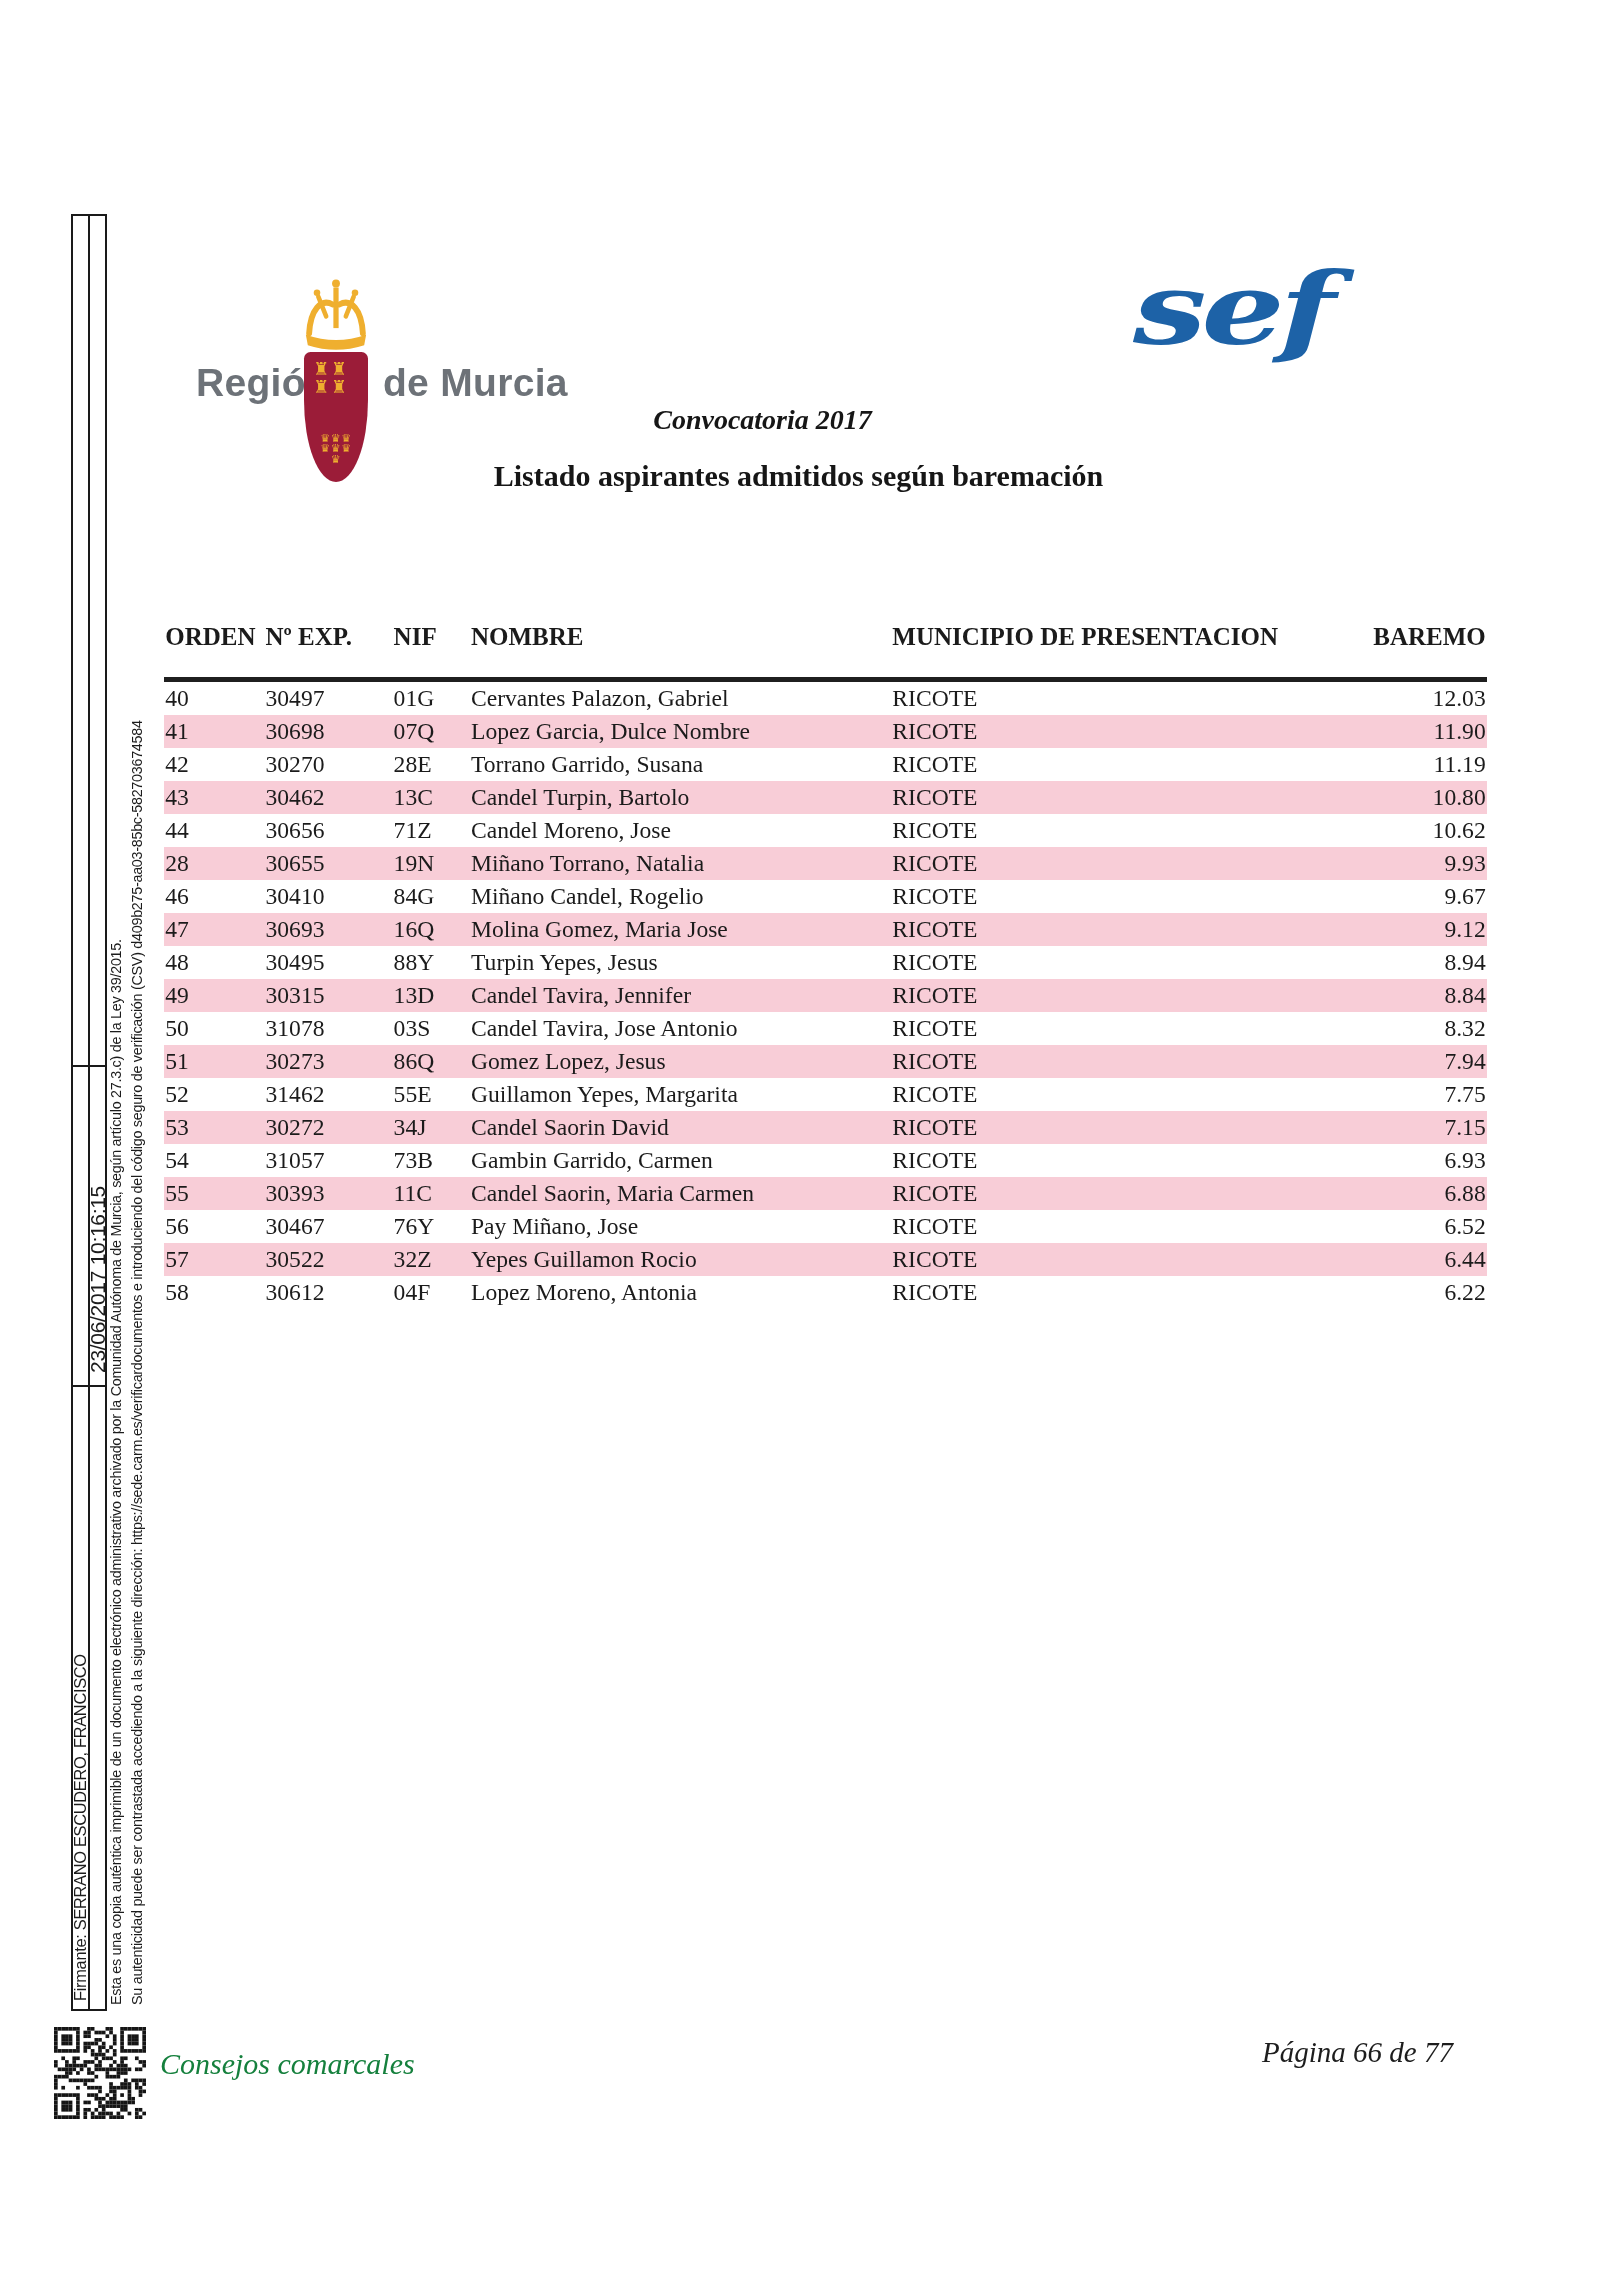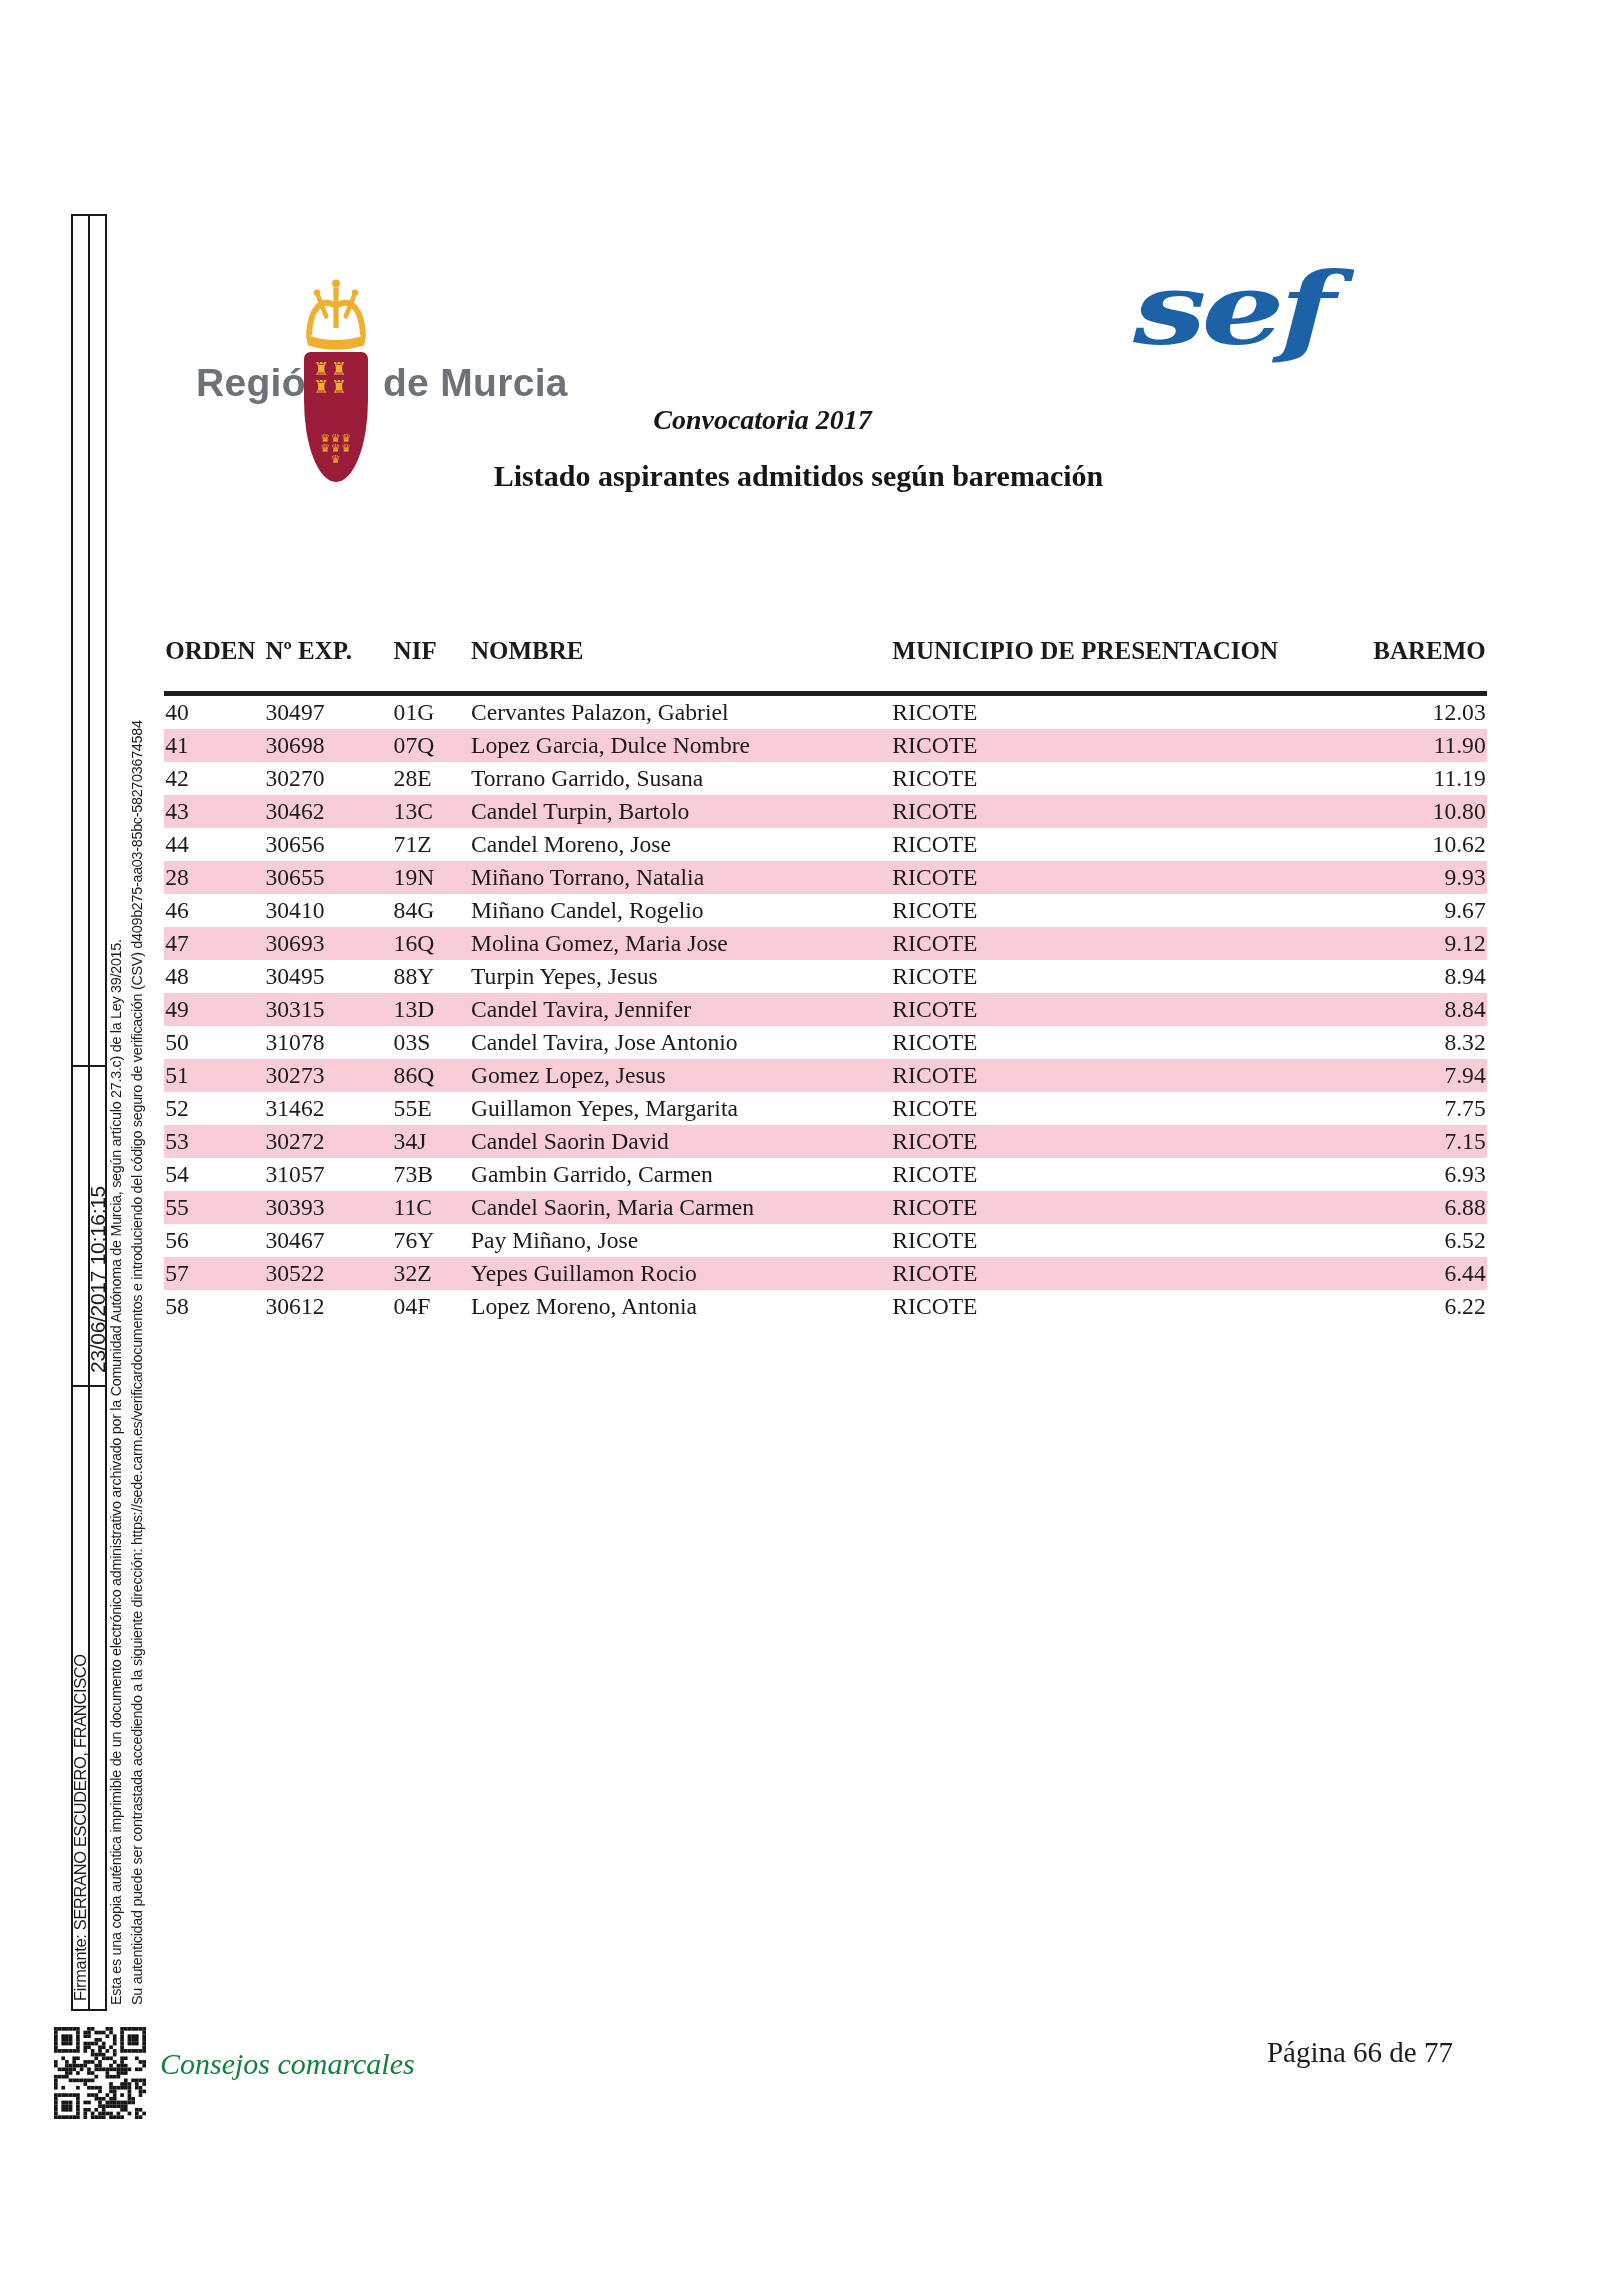--- a/index.html
+++ b/index.html
@@ -44,36 +44,36 @@
     letter-spacing:-3.9px;transform:scaleX(1.32);transform-origin:0 0;}
   
   .t-conv{position:absolute;left:0;top:404px;width:1525px;text-align:center;
     font-size:28px;font-weight:bold;font-style:italic;color:#161616;}
   .t-main{position:absolute;left:0;top:459px;width:1597px;text-align:center;
     font-size:30px;font-weight:bold;color:#161616;}
   .t-sub{position:absolute;left:0;top:531px;width:1604px;text-align:center;
     font-size:29px;color:#1b1b1b;}
   
   .table{position:absolute;left:164px;top:623px;width:1323px;}
-  .thead{display:flex;height:54px;font-weight:bold;font-size:25px;align-items:flex-start;margin-top:14px;}
+  .thead{display:flex;height:54px;font-weight:bold;font-size:25px;align-items:flex-start;}
   .hrule{height:5.2px;background:#1f1f1f;}
   .row{display:flex;align-items:center;height:33px;font-size:23.6px;}
   .row.pink{background:var(--pink,#f8cdd7);}
   .c{box-sizing:border-box;overflow:hidden;white-space:nowrap;}
   .c.orden{width:95px;padding-left:1.3px;}
   .c.exp{width:115px;padding-left:6.5px;}
   .c.nif{width:95px;padding-left:19.6px;}
   .c.nombre{width:422px;padding-left:2px;}
   .c.municipio{width:425px;padding-left:1.3px;}
   .c.baremo{flex:1;text-align:right;padding-right:1.3px;}
   
   .qr{position:absolute;left:54px;top:2027px;}
   .f-left{position:absolute;left:160px;top:2047px;font-size:30px;font-style:italic;color:#15803d;}
   .f-right{position:absolute;left:1145px;top:2036px;width:308px;text-align:right;
-    font-size:29px;color:#1d1d1d;}
+    font-size:29px;font-style:italic;color:#1d1d1d;}
 </style>
 </head>
 <body>
 
 <div class="page">
 
   <div class="sb-box"></div>
   <div class="sb-divider"></div>
   <div class="sb-datebox"></div>
   <div class="vt sb-firmante">Firmante: SERRANO ESCUDERO, FRANCISCO</div>

